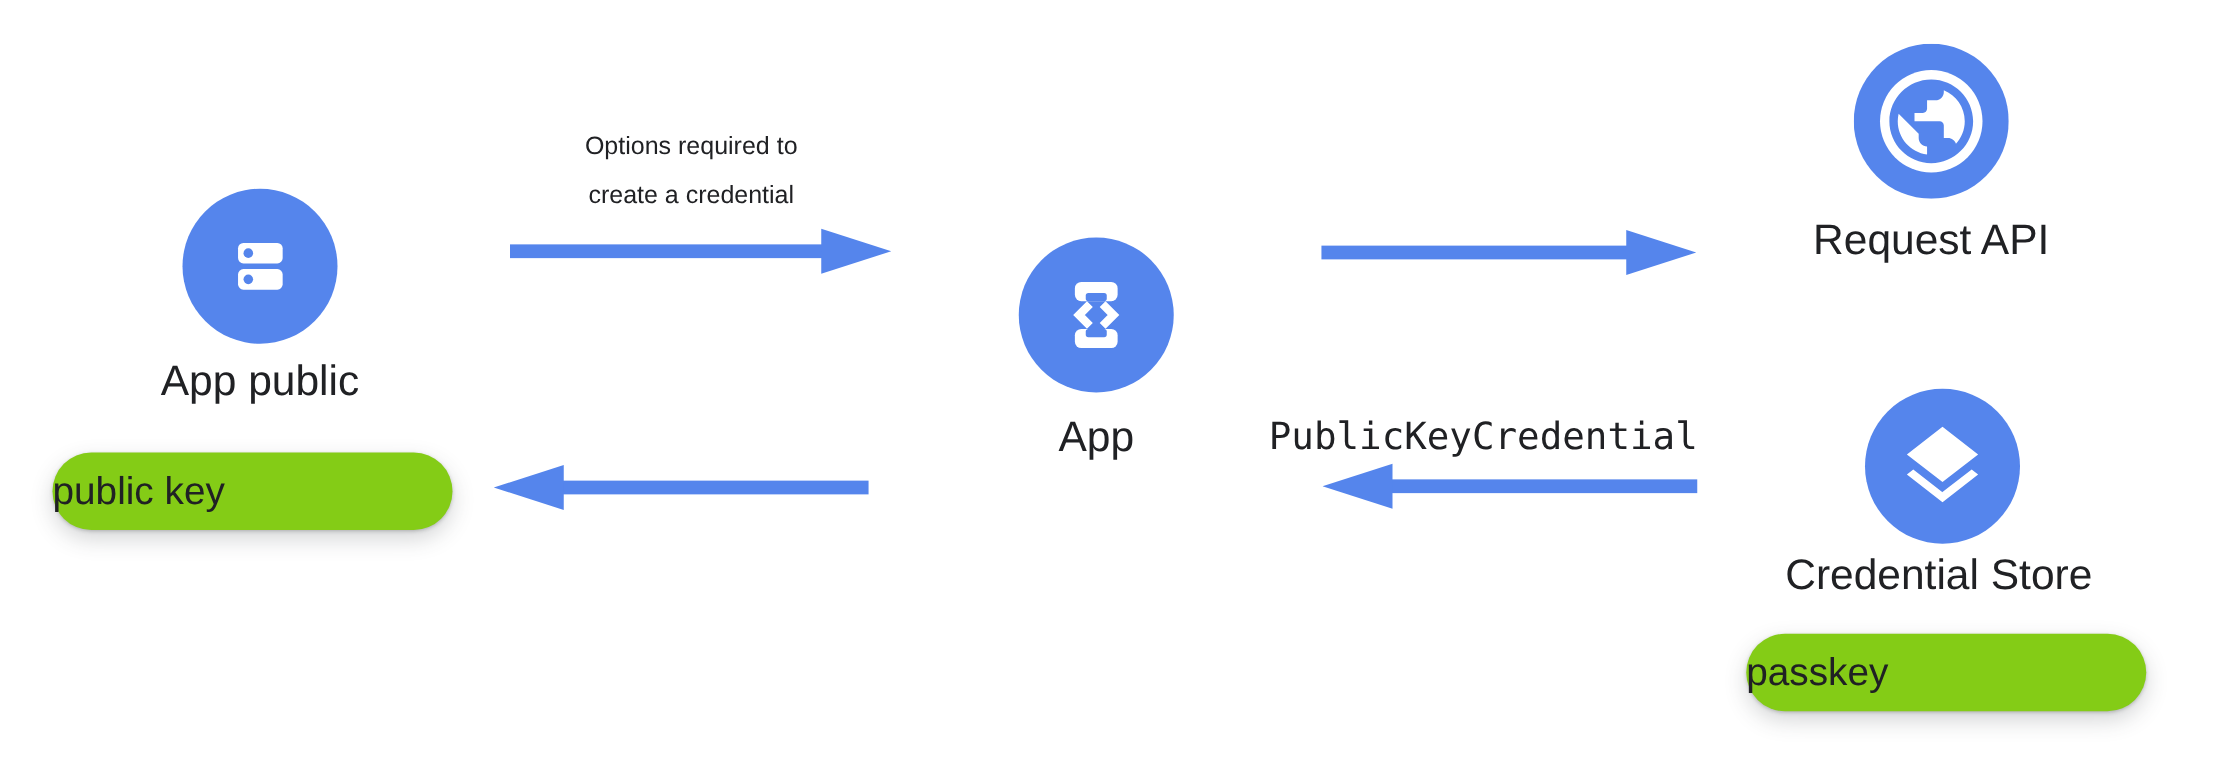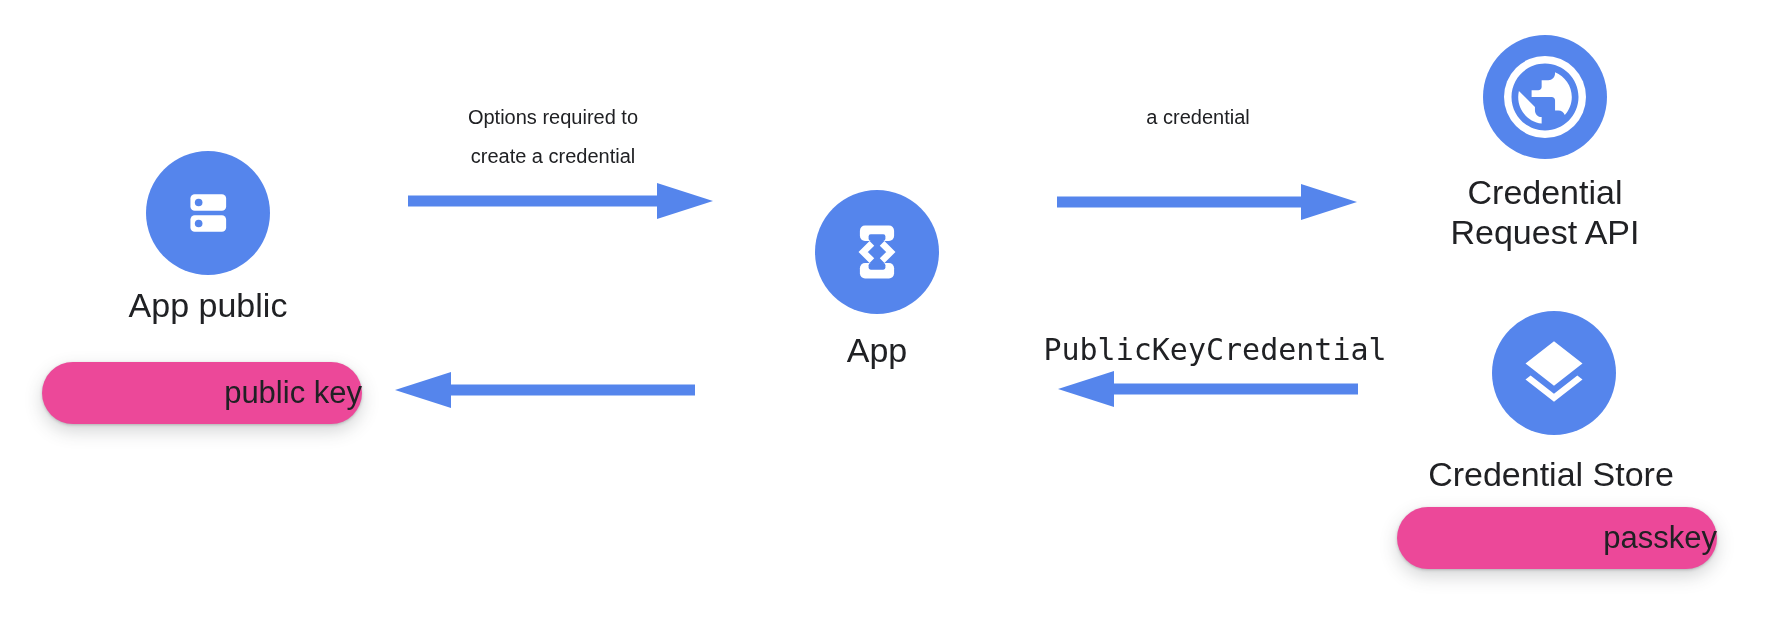--- a/index.html
+++ b/index.html
@@ -6,23 +6,23 @@
   .canvas{
     position:relative;width:1770px;height:622px;background:#ffffff;overflow:hidden;
     font-family:"Liberation Sans",sans-serif;color:#202124;
   }
   .abs{position:absolute;}
   .badge-circle{width:124px;height:124px;border-radius:50%;background:#5585EC;
     display:flex;align-items:center;justify-content:center;}
   .node-label{font-size:34px;font-weight:500;text-align:center;line-height:40px;color:#202124;}
   .arrow-label{font-size:20px;font-weight:400;text-align:center;line-height:39px;color:#202124;}
   .mono-label{font-family:"DejaVu Sans Mono","Liberation Mono",monospace;font-size:30px;
-    text-align:center;color:#202124;white-space:nowrap;}
-  .pill{width:320px;height:62px;background:#ec4899;border-radius:31px;
-    display:flex;align-items:center;justify-content:flex-end;
+    text-align:left;color:#202124;white-space:nowrap;}
+  .pill{width:320px;height:62px;background:#84cc16;border-radius:31px;
+    display:flex;align-items:center;justify-content:flex-start;
     box-shadow:0 1px 3px rgba(60,64,67,.28),0 7px 18px rgba(60,64,67,.22);}
   .pill span{font-size:31px;font-weight:500;color:#202124;}
   .arrow-svg{display:block;}
   .arrow-fill{fill:#5585EC;}
 </style>
 </head>
 <body>
 
 <div class="canvas">
 
@@ -67,21 +67,20 @@
         <rect x="6.3" y="15.7" width="11.4" height="5.1" rx="1.7" fill="#fff"></rect>
         <rect x="9.2" y="15.7" width="5.6" height="2.2" rx="0.7" fill="#5585EC"></rect>
         <path d="M10.3 9.1 L7.4 12 L10.3 14.9" fill="none" stroke="#fff" stroke-width="2.2"></path>
         <path d="M13.7 9.1 L16.6 12 L13.7 14.9" fill="none" stroke="#fff" stroke-width="2.2"></path>
       </svg>
     </span>
   </div>
   <div class="abs node-label" style="left:777px;top:330px;width:200px;">App</div>
 
   <div class="abs arrow-label" style="left:1048px;top:98px;width:300px;">
-    <div>a credential</div>
   </div>
   <div class="abs" style="left:1057px;top:182px;">
     <svg width="300" height="40" class="arrow-svg">
       <rect class="arrow-fill" x="0" y="14.5" width="248" height="11"></rect>
       <polygon class="arrow-fill" points="244,2 300,20 244,38"></polygon>
     </svg>
   </div>
 
   <div class="abs mono-label" style="left:1015px;top:332px;width:400px;">PublicKeyCredential</div>
   <div class="abs" style="left:1058px;top:369px;">
@@ -96,29 +95,28 @@
       <svg width="124" height="124" viewBox="0 0 124 124" class="arrow-svg">
         <circle cx="62" cy="62" r="62" fill="#5585EC"></circle>
         <circle cx="62" cy="62" r="41" fill="#ffffff"></circle>
         <g transform="translate(21.8,21.8) scale(3.35)">
           <path fill="#5585EC" fill-rule="evenodd" d="M12 2C6.48 2 2 6.48 2 12s4.48 10 10 10 10-4.48 10-10S17.52 2 12 2zM11 19.93c-3.95-.49-7-3.85-7-7.93 0-.62.08-1.21.21-1.79L9 15v1c0 1.1.9 2 2 2v1.93zm6.9-2.54c-.26-.81-1-1.39-1.9-1.39h-1v-3c0-.55-.45-1-1-1H8v-2h2c.55 0 1-.45 1-1V7h2c1.1 0 2-.9 2-2v-.41c2.93 1.19 5 4.06 5 7.41 0 2.08-.8 3.97-2.1 5.39z"></path>
         </g>
       </svg>
     </span>
   </div>
   <div class="abs node-label" style="left:1395px;top:172px;width:300px;">
-    <div>Credential</div>
     <div>Request API</div>
   </div>
 
   <div class="abs badge-circle" style="left:1492px;top:311px;">
     <span>
       <svg width="76" height="76" viewBox="0 0 24 24" class="arrow-svg">
         <path fill="#fff" d="M11.99 18.54l-7.37-5.73L3 14.07l9 7 9-7-1.63-1.27-7.38 5.73zM12 16l7.36-5.73L21 9l-9-7-9 7 1.63 1.27L12 16z"></path>
       </svg>
     </span>
   </div>
-  <div class="abs node-label" style="left:1401px;top:454px;width:300px;">Credential Store</div>
+  <div class="abs node-label" style="left:1401px;top:440px;width:300px;">Credential Store</div>
   <div class="abs pill" style="left:1397px;top:507px;">
     <span>passkey</span>
   </div>
 
 </div>
 
 </body></html>

